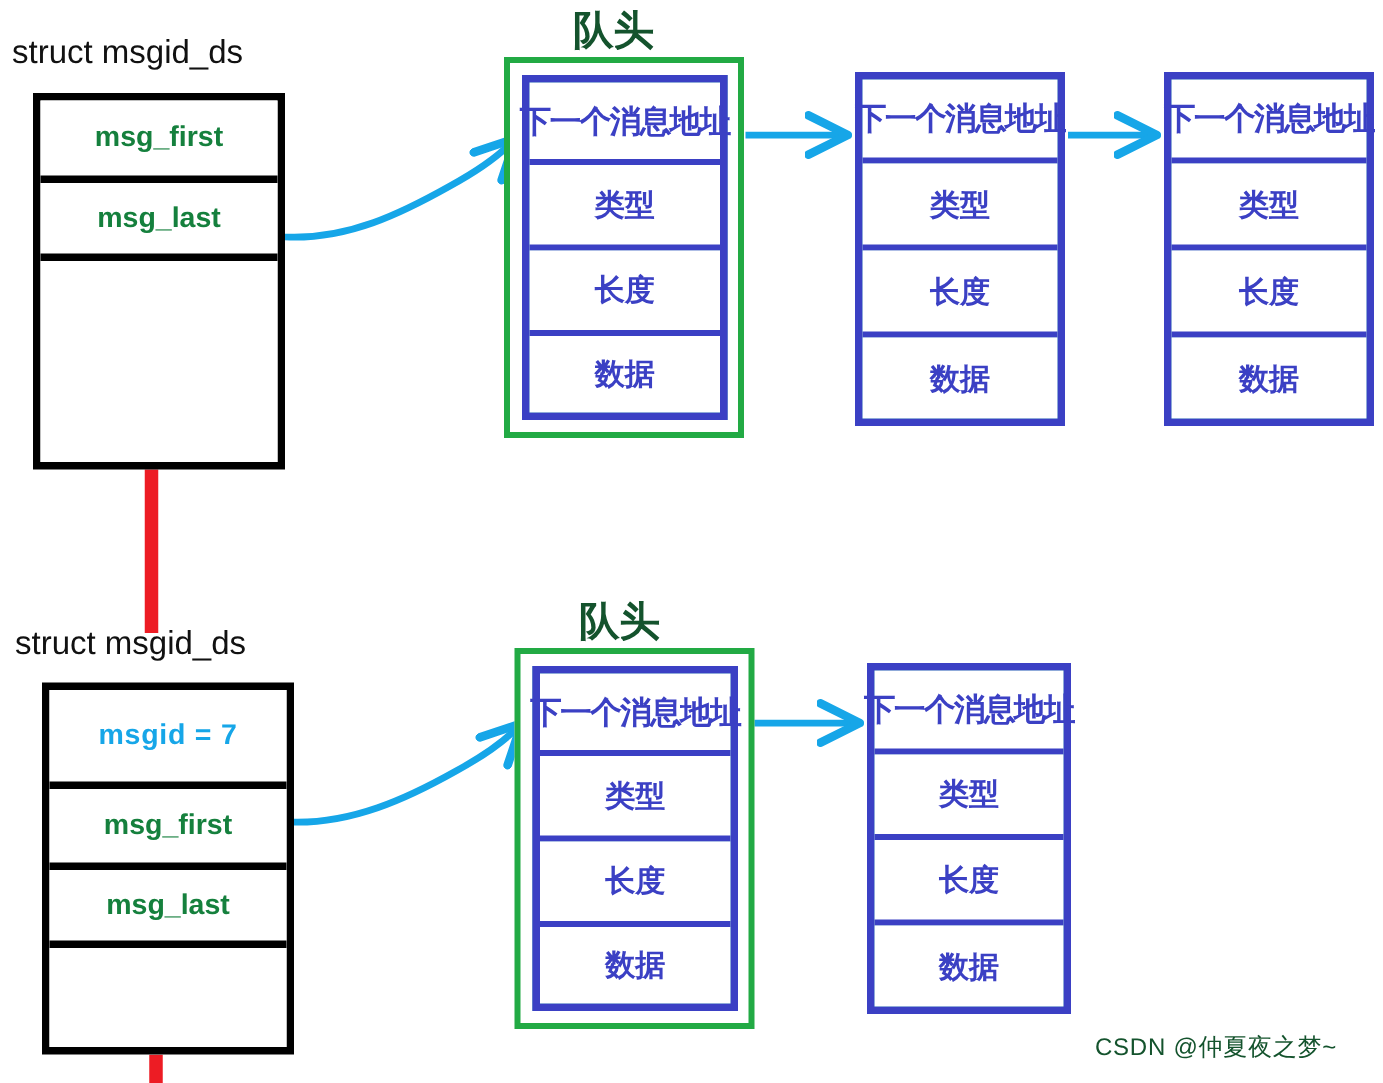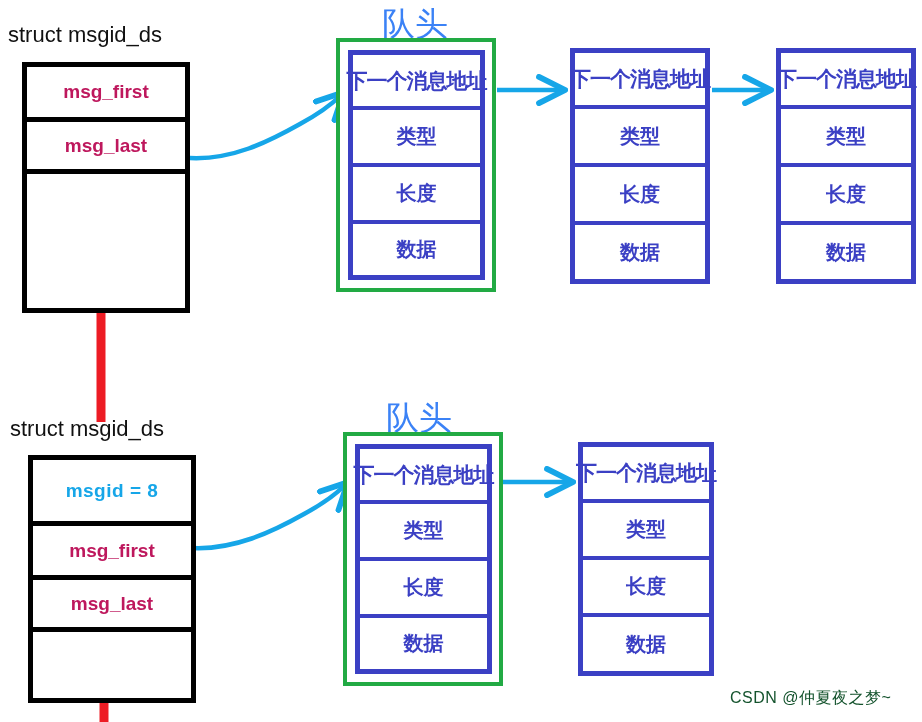--- a/index.html
+++ b/index.html
@@ -36,21 +36,21 @@
     flex-direction: column;
   }
   .struct-row {
     box-sizing: border-box;
     border-bottom: 5px solid #000000;
     display: flex;
     align-items: center;
     justify-content: center;
     font-size: 19px;
     font-weight: bold;
-    color: #be185d;
+    color: #15803d;
     background: #ffffff;
   }
   .struct-row.last { border-bottom: none; }
   .struct-row.msgid { color: #16a6e8; letter-spacing: 0.5px; }
 
   
   .msg-node {
     position: absolute;
     border: 5px solid #3b40c4;
     box-sizing: border-box;
@@ -78,23 +78,23 @@
 
   
   .queue-head-box {
     position: absolute;
     border: 4px solid #22aa44;
     box-sizing: border-box;
     background: #ffffff;
   }
   .queue-head-label {
     position: absolute;
-    font-size: 33px;
-    font-weight: normal;
-    color: #3b82f6;
+    font-size: 27px;
+    font-weight: bold;
+    color: #14532d;
     white-space: nowrap;
   }
 
   
   .svg-layer {
     position: absolute;
     left: 0;
     top: 0;
     width: 922px;
     height: 722px;
@@ -141,21 +141,21 @@
 
   <div class="struct-box" style="left:22px; top:62px; width:168px; height:251px;">
     <div class="struct-row" style="height:55px;">msg_first</div>
     <div class="struct-row" style="height:52px;">msg_last</div>
     <div class="struct-row last" style="flex:1;"></div>
   </div>
 
   <div class="struct-title" style="left:10px; top:416px;">struct msgid_ds</div>
 
   <div class="struct-box" style="left:28px; top:455px; width:168px; height:248px;">
-    <div class="struct-row msgid" style="height:66px;">msgid = 8</div>
+    <div class="struct-row msgid" style="height:66px;">msgid = 7</div>
     <div class="struct-row" style="height:54px;">msg_first</div>
     <div class="struct-row" style="height:52px;">msg_last</div>
     <div class="struct-row last" style="flex:1;"></div>
   </div>
 
   <div class="queue-head-label" style="left:382px; top:2px;">队头</div>
 
   <div class="queue-head-box" style="left:336px; top:38px; width:160px; height:254px;"></div>
 
   <div class="msg-node" style="left:348px; top:50px; width:137px; height:230px;">

